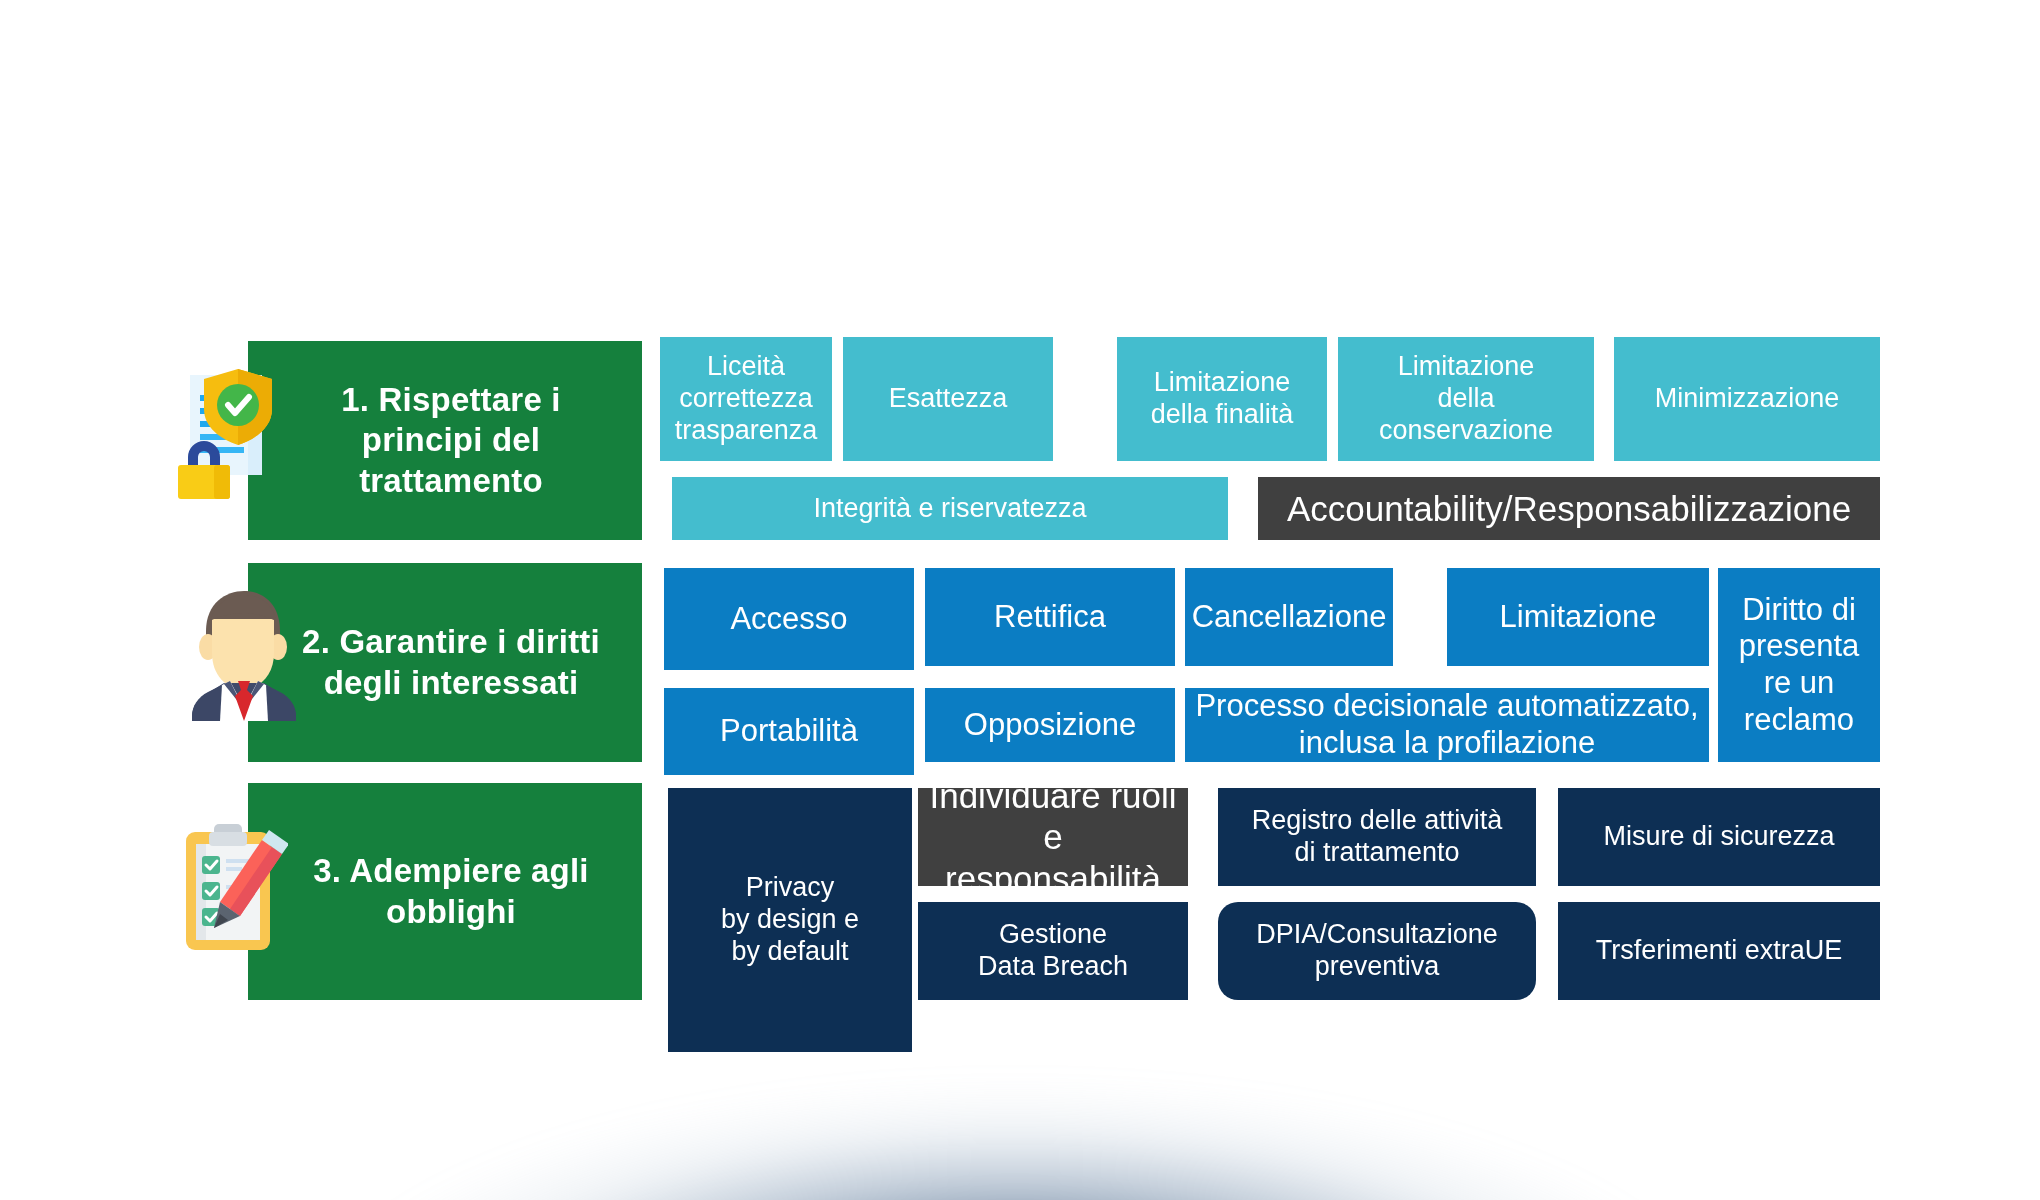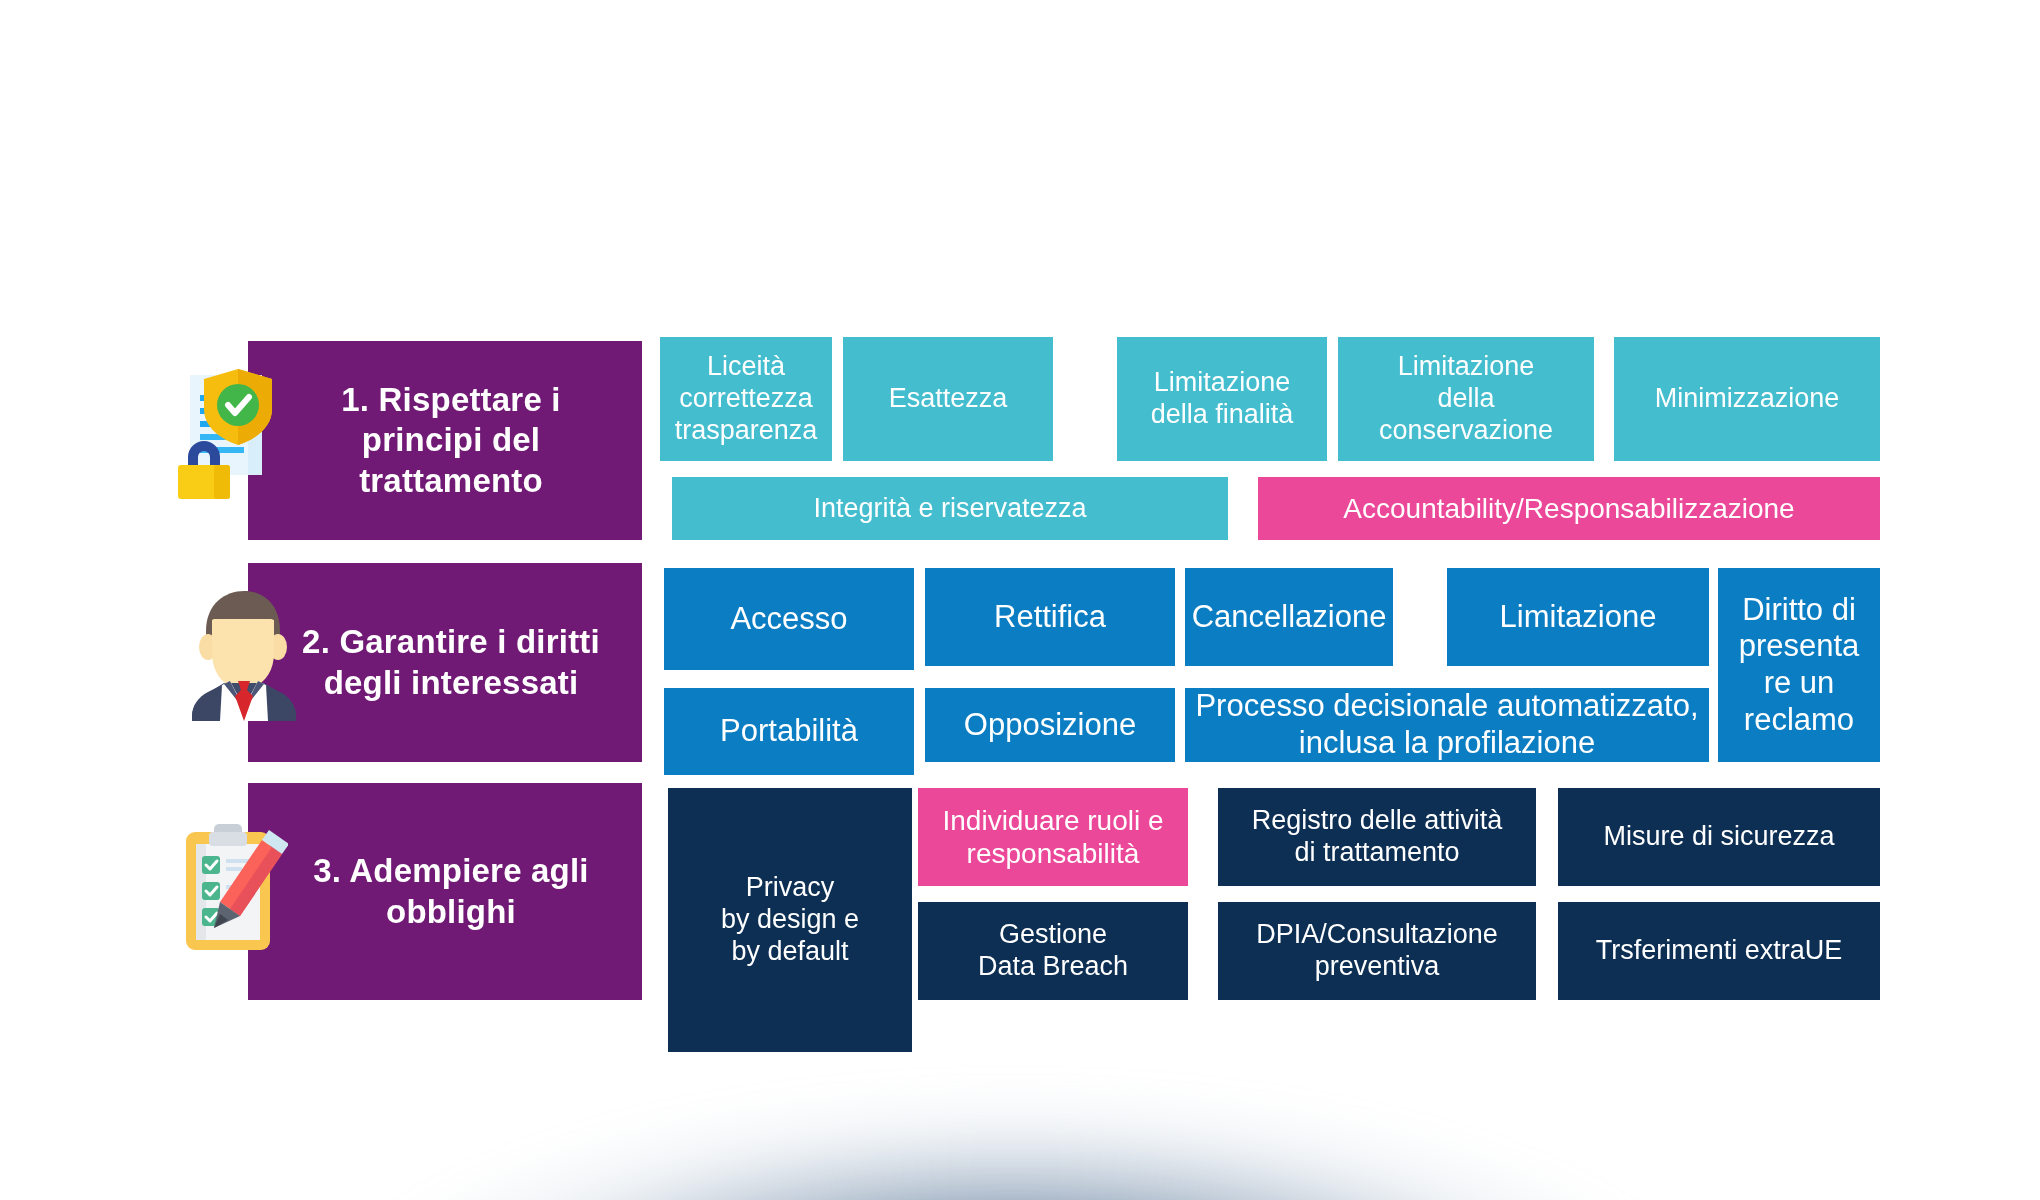--- a/index.html
+++ b/index.html
@@ -45,30 +45,30 @@
     align-items: center;
     justify-content: center;
     text-align: center;
     color: #ffffff;
     line-height: 1.18;
     white-space: pre-line;
     padding: 2px 8px;
   }
 
   .hdr {
-    background: #701a75;
+    background: #15803d;
     font-weight: bold;
     font-size: 33px;
     letter-spacing: .2px;
     line-height: 1.22;
     padding-left: 26px;
     padding-right: 14px;
   }
   .teal  { background: #44bdce; font-size: 27px; }
-  .red   { background: #ec4899; font-size: 28px; }
+  .red   { background: #404040; font-size: 35px; }
   .blue  { background: #0b7dc3; font-size: 31px; }
   .navy  { background: #0d2f54; font-size: 27px; }
 
   .icon-wrap {
     position: absolute;
     display: block;
   }
   .icon-wrap svg { display: block; width: 100%; height: 100%; }
 </style>
 </head>
@@ -184,18 +184,18 @@
 by design e
 by default</div>
     <div class="box red" style="left:918px; top:788px; width:270px; height:98px;">Individuare ruoli e
 responsabilità</div>
     <div class="box navy" style="left:1218px; top:788px; width:318px; height:98px;">Registro delle attività
 di trattamento</div>
     <div class="box navy" style="left:1558px; top:788px; width:322px; height:98px;">Misure di sicurezza</div>
 
     <div class="box navy" style="left:918px; top:902px; width:270px; height:98px;">Gestione
 Data Breach</div>
-    <div class="box navy" style="left:1218px; top:902px; width:318px; height:98px;">DPIA/Consultazione
+    <div class="box navy" style="left:1218px; top:902px; width:318px; height:98px;border-radius:20px;">DPIA/Consultazione
 preventiva</div>
     <div class="box navy" style="left:1558px; top:902px; width:322px; height:98px;">Trsferimenti extraUE</div>
 
   </div>
 </div>
 
 </body></html>

